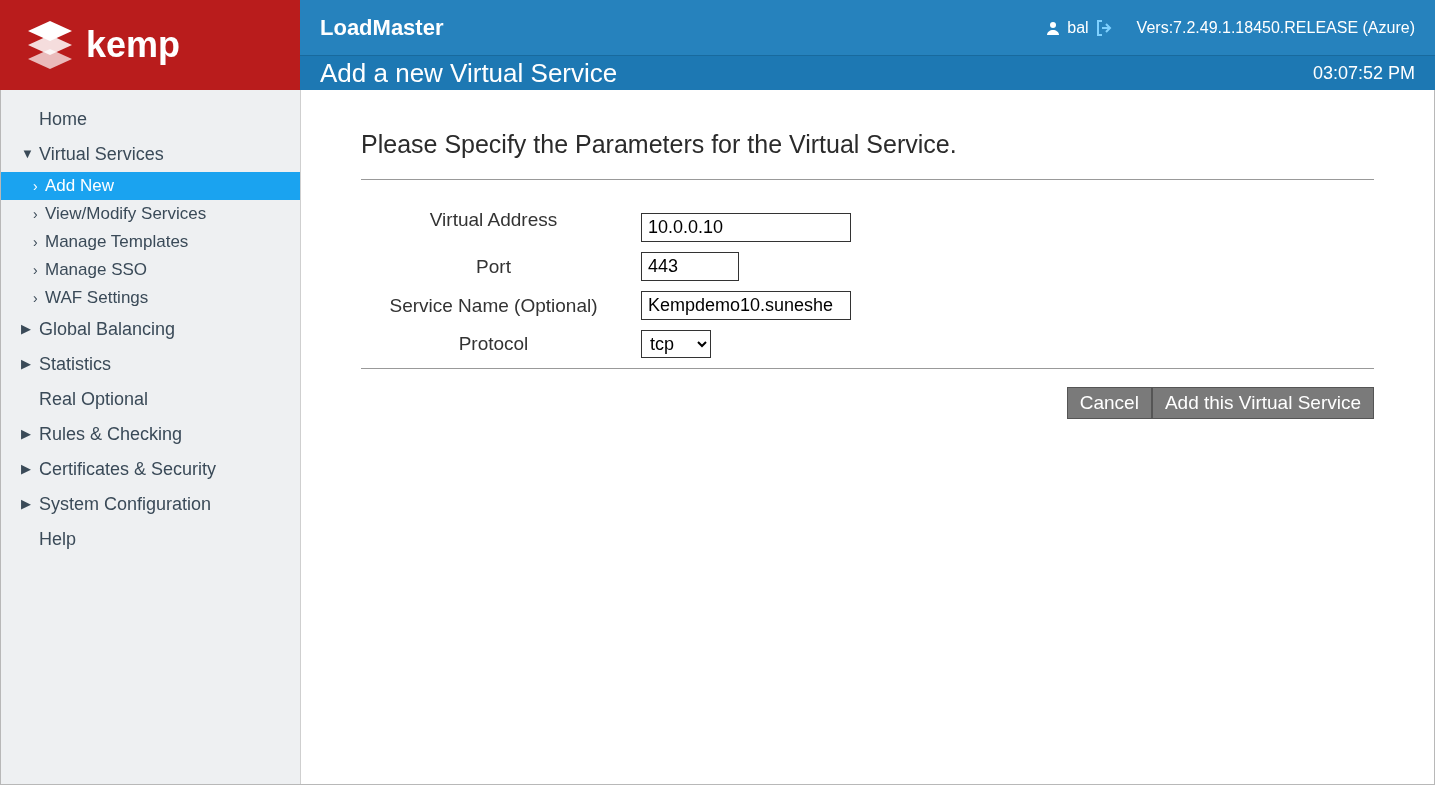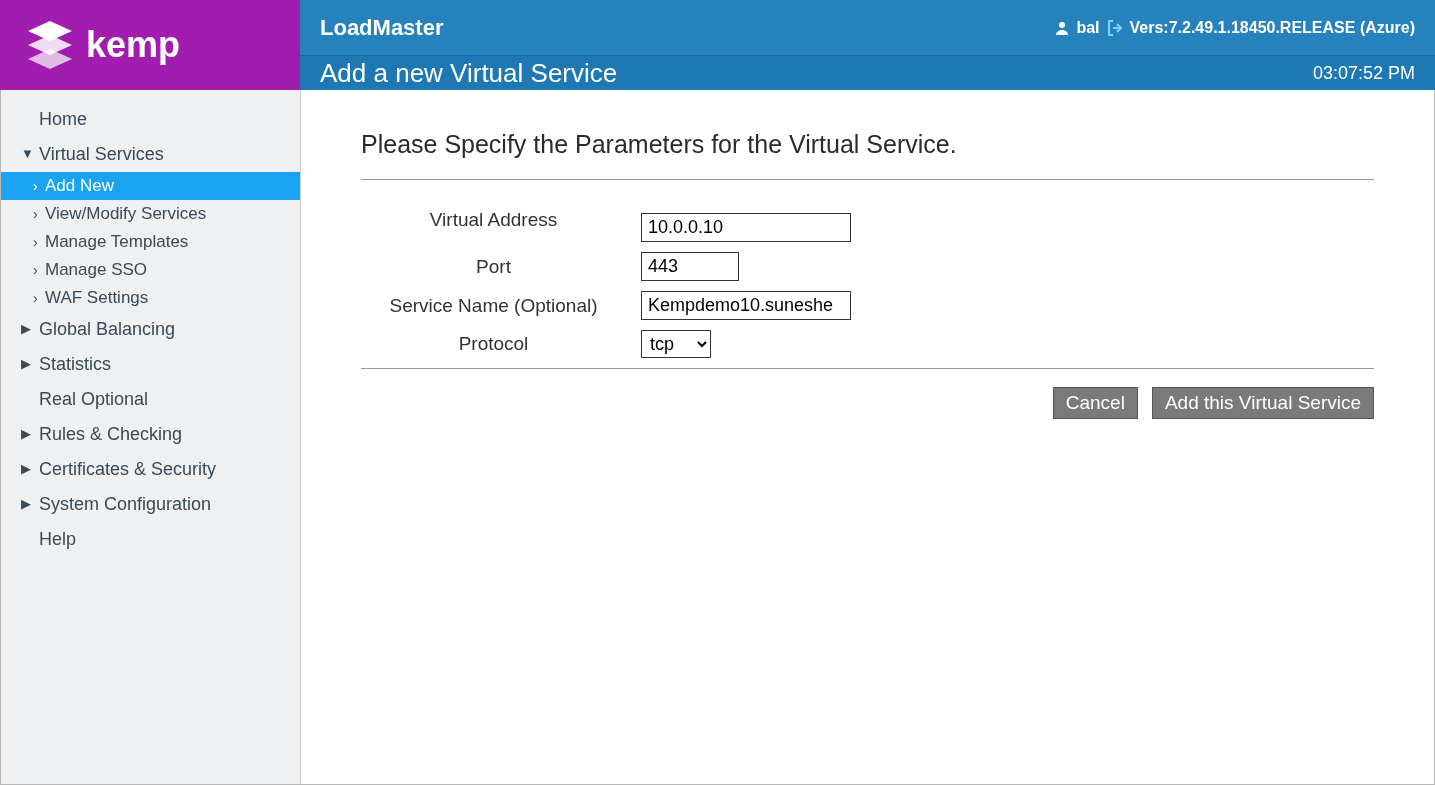--- a/index.html
+++ b/index.html
@@ -19,21 +19,21 @@
   
   .header {
     display: flex;
     background: #1d78b3;
     color: #fff;
     height: 90px;
     flex-shrink: 0;
   }
   .logo-area {
     width: 300px;
-    background: #a21caf;
+    background: #b91c1c;
     display: flex;
     align-items: center;
     padding-left: 20px;
   }
   .logo-area svg { color: #fff; }
   .header-right {
     flex: 1;
     display: flex;
     flex-direction: column;
   }
@@ -47,23 +47,22 @@
     font-size: 18px;
     justify-content: space-between;
   }
   .header-title-small {
     font-size: 22px;
     font-weight: 600;
   }
   .header-info {
     display: flex;
     align-items: center;
-    gap: 6px;
+    gap: 24px;
     font-size: 16px;
-    font-weight: bold;
   }
   .header-user {
     display: flex;
     align-items: center;
     gap: 6px;
   }
   .header-bottom {
     flex: 1;
     display: flex;
     align-items: center;
@@ -169,21 +168,20 @@
     background: #fff;
   }
   .w-va { width: 210px; margin-top: 15px; }
   .w-port { width: 98px; }
   .w-sn { width: 210px; }
   .w-proto { width: 70px; }
 
   .button-row {
     display: flex;
     justify-content: flex-end;
-    gap: 14px;
     margin-top: 8px;
   }
   .btn {
     background: #7a7a7a;
     color: #fff;
     border: 1px solid #555;
     padding: 4px 12px;
     font-size: 19px;
     cursor: pointer;
     font-family: inherit;

